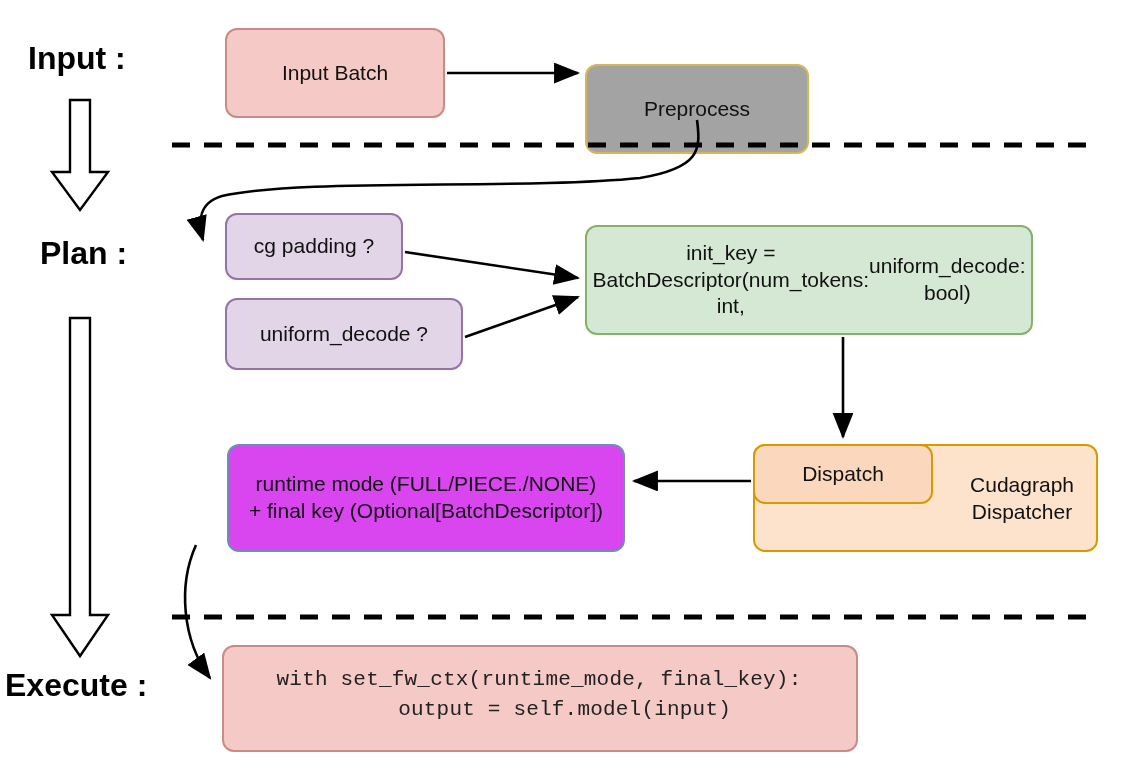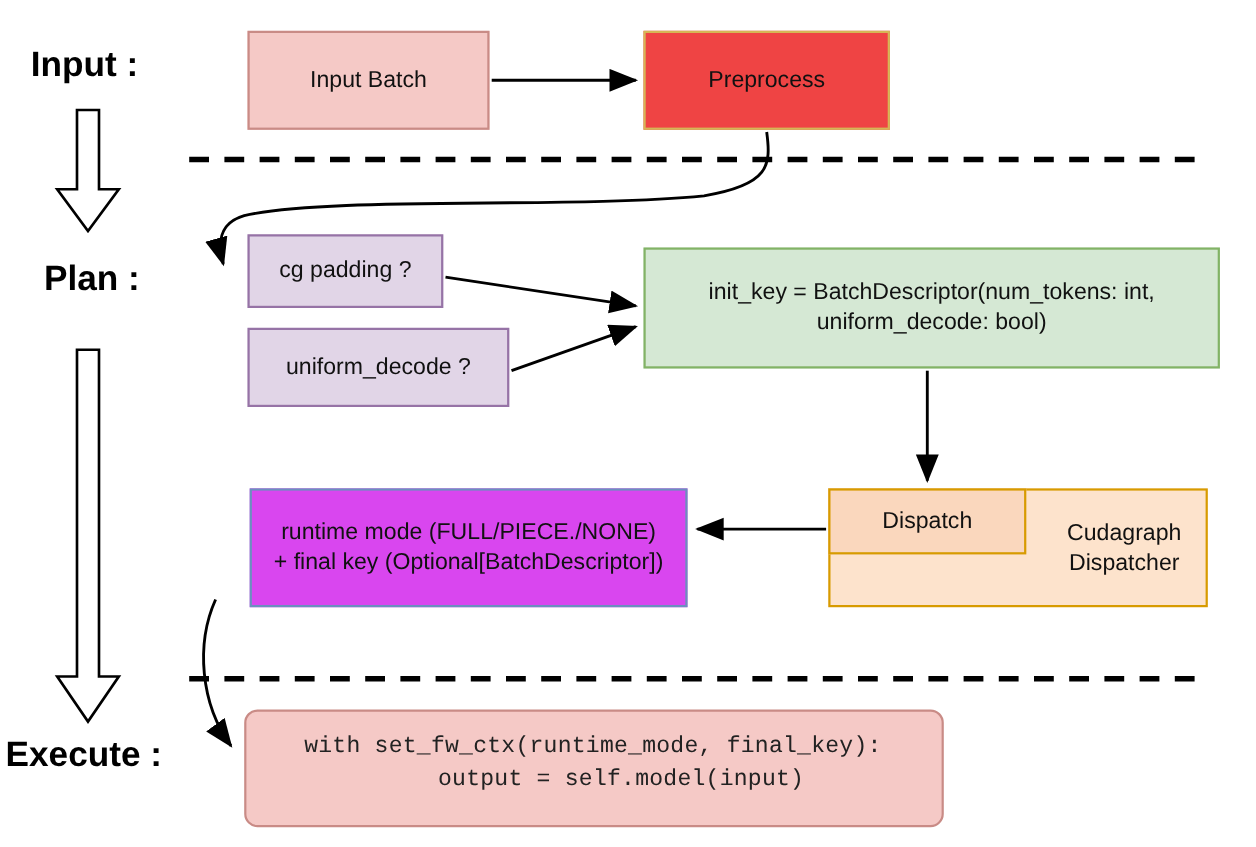--- a/index.html
+++ b/index.html
@@ -26,36 +26,37 @@
     white-space: nowrap;
     letter-spacing: 0px;
   }
   .node {
     position: absolute;
     box-sizing: border-box;
     display: flex;
     align-items: center;
     justify-content: center;
     text-align: center;
-    border-radius: 0;
+    border-radius: 12px;
     border-width: 2px;
     border-style: solid;
     font-family: "Liberation Sans", sans-serif;
     font-size: 21px;
     color: #111111;
     line-height: 1.28;
     padding: 2px 10px;
   }
   .node-red {
     background: #f5c9c6;
     border-color: #c98b86;
   }
   .node-yellow {
-    background: #ef4444;
+    background: #a3a3a3;
     border-color: #d6b656;
+    margin-top: 36px;
   }
   .node-purple {
     background: #e1d5e7;
     border-color: #9673a6;
   }
   .node-green {
     background: #d5e8d4;
     border-color: #82b366;
   }
   .node-blue {
@@ -123,21 +124,21 @@
   <div class="stage-label" style="left:5px; top:667px;text-align:center;">Execute :</div>
 
   <div class="node node-red" style="left:225px; top:28px; width:220px; height:90px;">Input Batch</div>
 
   <div class="node node-yellow" style="left:585px; top:28px; width:224px; height:90px;">Preprocess</div>
 
   <div class="node node-purple" style="left:225px; top:213px; width:178px; height:67px;">cg padding ?</div>
 
   <div class="node node-purple" style="left:225px; top:298px; width:238px; height:72px;">uniform_decode ?</div>
 
-  <div class="node node-green" style="left:585px; top:225px; width:524px; height:110px; flex-direction:column;">
+  <div class="node node-green" style="left:585px; top:225px; width:448px; height:110px; ">
     <span>init_key = BatchDescriptor(num_tokens: int,</span>
     <span>uniform_decode: bool)</span>
   </div>
 
   <div class="node node-orange-outer" style="left:753px; top:444px; width:345px; height:108px; justify-content:flex-end; padding-right:22px; white-space:pre-line; line-height:1.3;">Cudagraph
 Dispatcher</div>
 
   <div class="node node-orange-inner" style="left:753px; top:444px; width:180px; height:60px;">Dispatch</div>
 
   <div class="node node-blue" style="left:227px; top:444px; width:398px; height:108px; flex-direction:column;">

